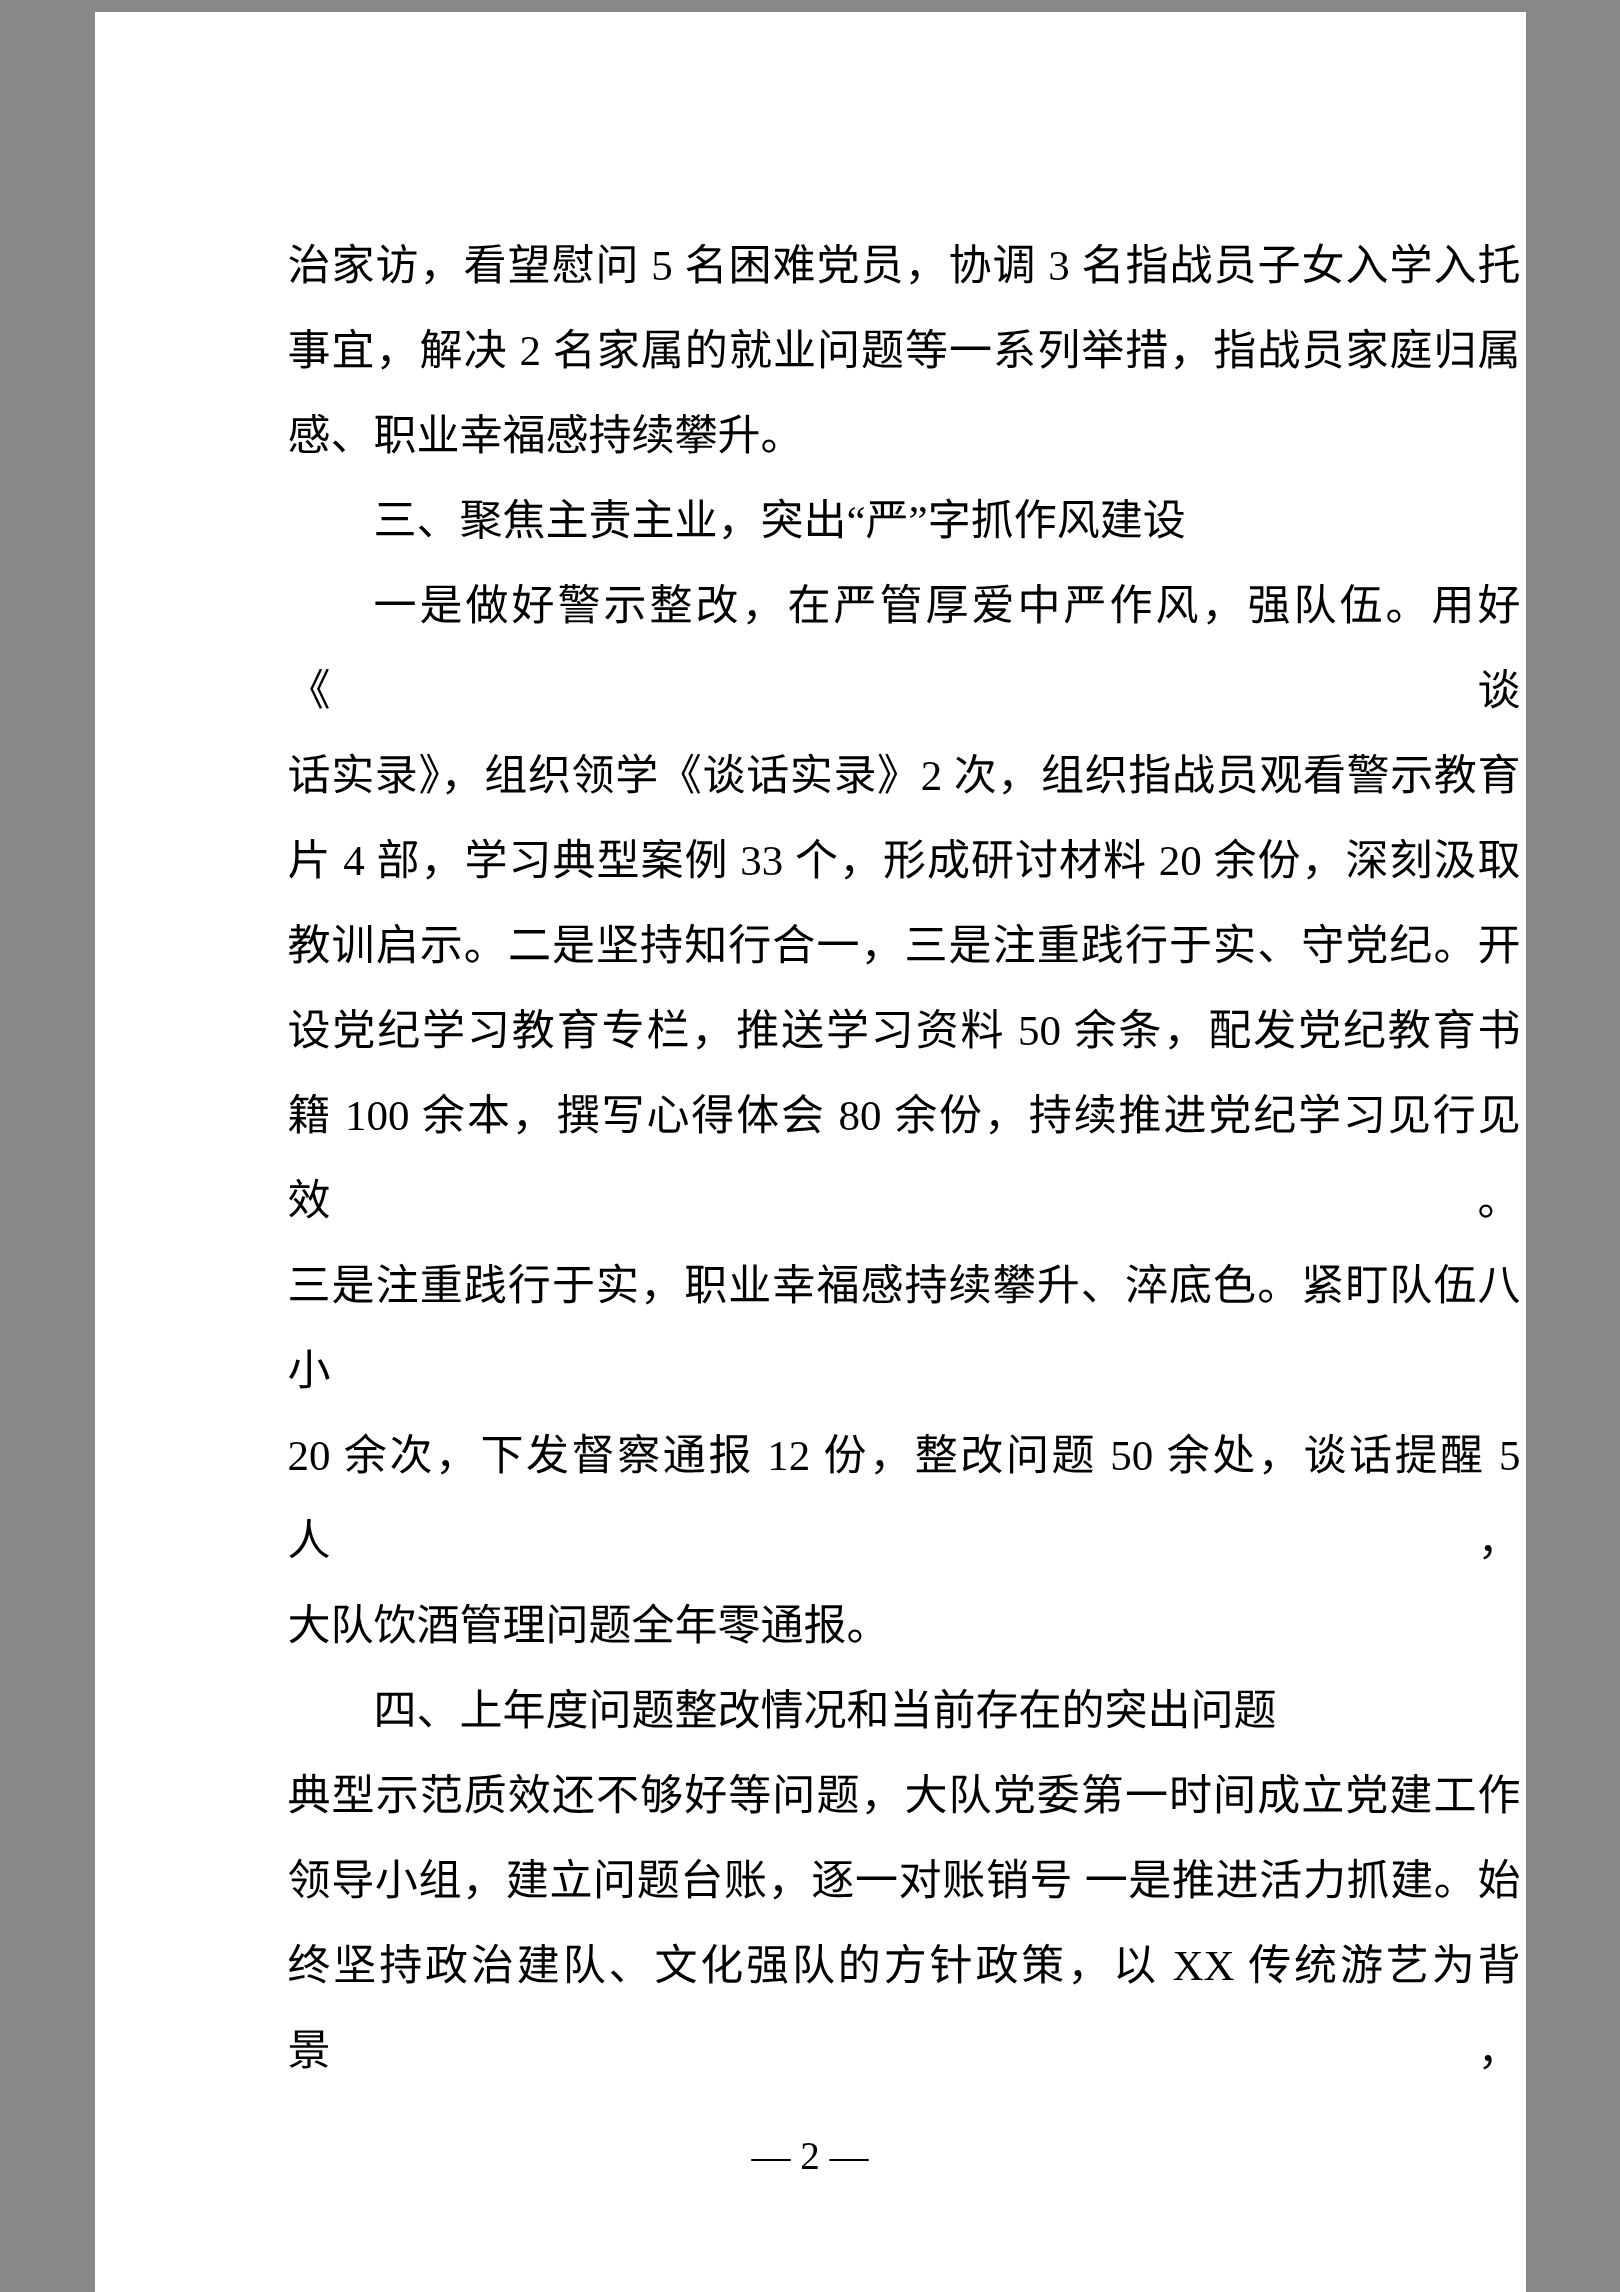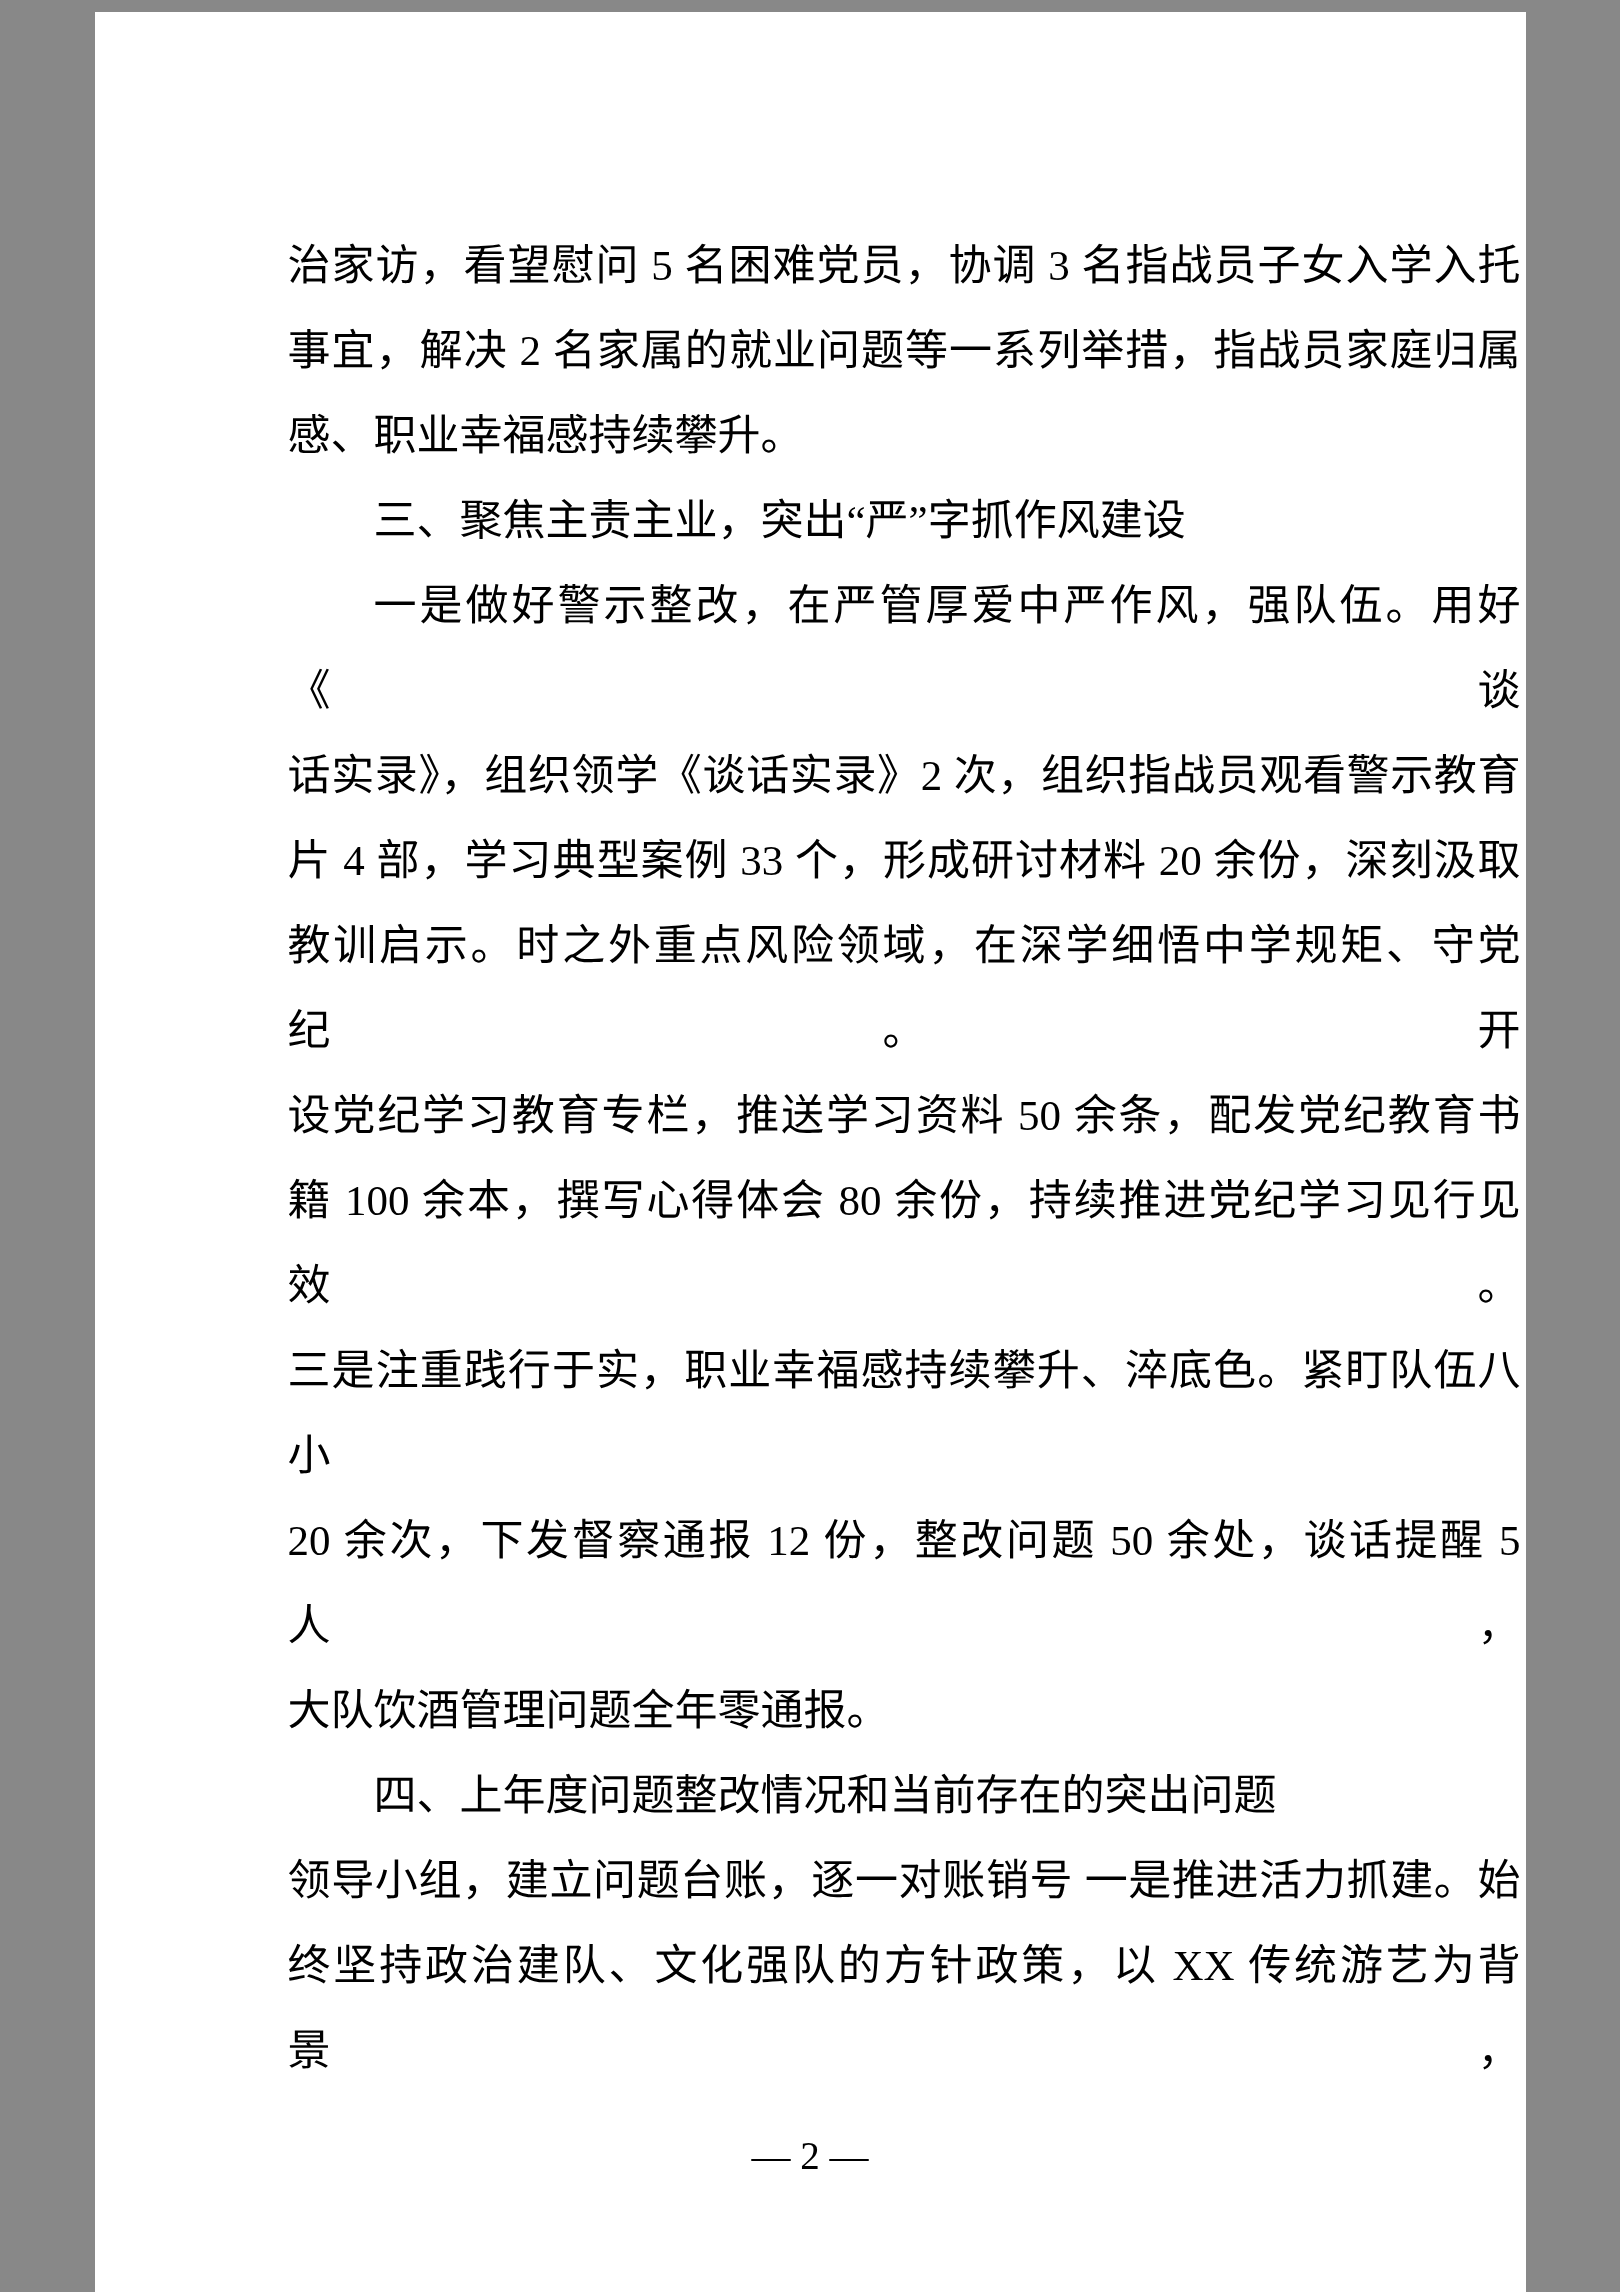--- a/index.html
+++ b/index.html
@@ -47,25 +47,26 @@
 
 <div class="page">
   <div class="body-text">
       <div class="line stretch"><span class="run">治家访，看望慰问 5 名困难党员，协调 3 名指战员子女入学入托</span></div>
       <div class="line stretch"><span class="run">事宜，解决 2 名家属的就业问题等一系列举措，指战员家庭归属</span></div>
       <div class="line"><span class="run">感、职业幸福感持续攀升。</span></div>
       <div class="line indent"><span class="run">三、聚焦主责主业，突出“严”字抓作风建设</span></div>
       <div class="line stretch indent"><span class="run bold">一是做好警示整改，在严管厚爱中严作风，强队伍。</span><span class="run">用好《谈</span></div>
       <div class="line stretch"><span class="run">话实录》，组织领学《谈话实录》2 次，组织指战员观看警示教育</span></div>
       <div class="line stretch"><span class="run">片 4 部，学习典型案例 33 个，形成研讨材料 20 余份，深刻汲取</span></div>
-      <div class="line stretch"><span class="run">教训启示。</span><span class="run bold">时之外重点风险领域，在深学细悟中学规矩、守党纪。</span><span class="run">开</span></div>
+      <div class="line stretch"><span class="run">教训启示。</span><span class="run bold">二是坚持知行合一，三是注重践行于实、守党纪。</span><span class="run">开</span></div>
       <div class="line stretch"><span class="run">设党纪学习教育专栏，推送学习资料 50 余条，配发党纪教育书</span></div>
       <div class="line stretch"><span class="run">籍 100 余本，撰写心得体会 80 余份，持续推进党纪学习见行见效。</span></div>
       <div class="line stretch"><span class="run bold">三是注重践行于实，职业幸福感持续攀升、淬底色。</span><span class="run">紧盯队伍八小</span></div>
       <div class="line stretch"><span class="run">20 余次，下发督察通报 12 份，整改问题 50 余处，谈话提醒 5 人，</span></div>
       <div class="line"><span class="run">大队饮酒管理问题全年零通报。</span></div>
       <div class="line indent"><span class="run">四、上年度问题整改情况和当前存在的突出问题</span></div>
+      <div class="line stretch"><span class="run">典型示范质效还不够好等问题，大队党委第一时间成立党建工作</span></div>
       <div class="line stretch"><span class="run">领导小组，建立问题台账，逐一对账销号 </span><span class="run bold">一是推进活力抓建。</span><span class="run">始</span></div>
       <div class="line stretch"><span class="run">终坚持政治建队、文化强队的方针政策，以 XX 传统游艺为背景，</span></div>
     </div>
   <div class="page-footer">— 2 —</div>
 </div>
 
 
 </body></html>

